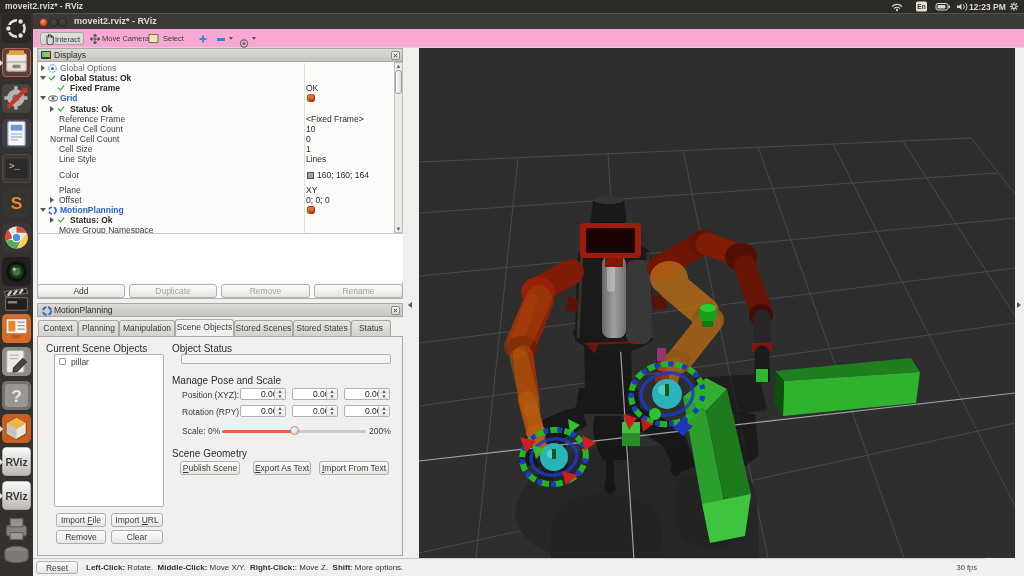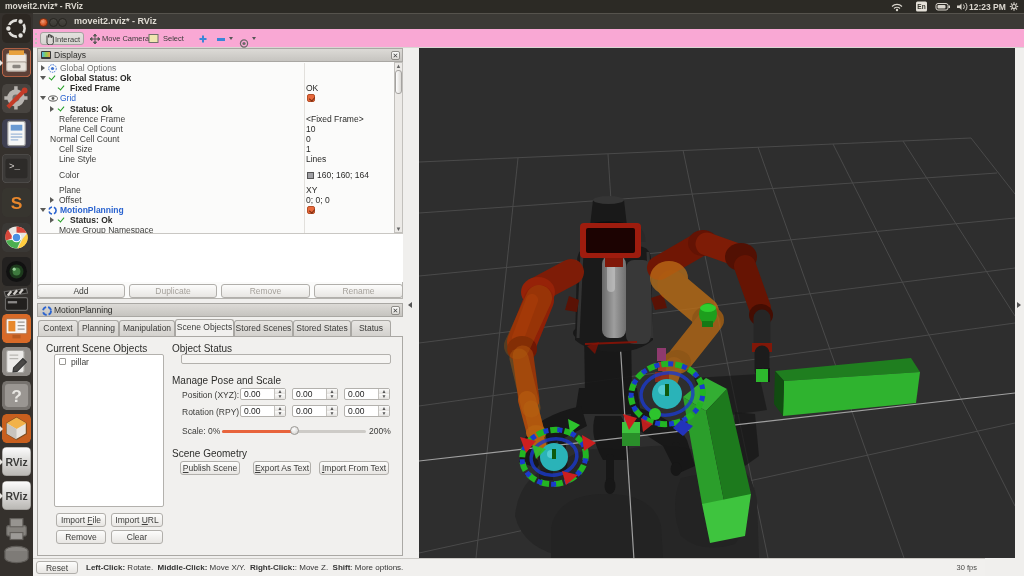--- a/index.html
+++ b/index.html
@@ -29,21 +29,21 @@
 .tick{position:absolute;width:9px;height:9px}
 .tick:after{content:"";position:absolute;left:2px;top:1px;width:3px;height:5px;border:solid #1f9c1f;border-width:0 1.6px 1.6px 0;transform:rotate(40deg)}
 .val{position:absolute;left:268px}
 
 .sbar{position:absolute;background:#eceae7;border:1px solid #c2c0bc}
 .sthumb{position:absolute;background:linear-gradient(90deg,#fdfdfd,#dcdad6);border:1px solid #a5a3a0;border-radius:3px}
 
 .tab{position:absolute;top:320px;height:16px;background:linear-gradient(#e8e6e3,#d3d1cd);border:1px solid #a9a7a3;border-bottom:none;border-radius:3px 3px 0 0;font-size:8.5px;color:#3b3b39;text-align:center;line-height:15px}
 .tab.sel{background:#f1f0ee;height:17px;top:319px;z-index:3}
 .inp{position:absolute;background:#fff;border:1px solid #b3b1ad;border-radius:2px}
-.spin{position:absolute;width:46px;height:12px;background:#fff;border:1px solid #b3b1ad;border-radius:2px;font-size:8.5px;color:#222;line-height:11px;padding-left:3px}
+.spin{position:absolute;width:46px;height:12px;background:#fff;border:1px solid #b3b1ad;border-radius:2px;font-size:8.5px;color:#222;line-height:11px;padding-left:20px}
 .spb{position:absolute;right:0;top:0;width:11px;height:10px;background:linear-gradient(#fbfbfa,#e4e2df);border-left:1px solid #c5c3bf;font-size:5px;color:#555;text-align:center;line-height:5px}
 .lbl{position:absolute;font-size:8.5px;color:#3b3b39}
 .hdr{position:absolute;font-size:10px;font-weight:normal;color:#2e2e2c}
 </style></head>
 <body>
 <div class="ab" id="menubar"><span style="padding-left:5px">moveit2.rviz* - RViz</span><span style="position:absolute;right:4px;top:0;height:13px"><svg width="148" height="13" style="vertical-align:top">
 <g stroke="#d8d4cc" fill="none" stroke-width="1.1">
 <path d="M25 8.5 a7 7 0 0 1 10 0" transform="translate(-5,-2)"></path>
 <path d="M27 10.5 a4.2 4.2 0 0 1 6 0" transform="translate(-5,-2)"></path>
 </g>
@@ -268,21 +268,21 @@
       <span class="tick" style="left:19px;top:0"></span>
       <span style="position:absolute;left:32px;font-weight:bold;color:#2a2a28">Fixed Frame</span>
       <span class="val" style="color:#2a2a28">OK</span>
     </div>
     <div class="trow" style="top:31.450000000000003px">
       <span class="arr ard" style="left:2px;top:3px"></span>
       <svg width="10" height="9" style="position:absolute;left:10px;top:0.5px">
         <ellipse cx="5" cy="4.5" rx="4.5" ry="2.6" fill="none" stroke="#5a5a58" stroke-width="1"></ellipse>
         <circle cx="5" cy="4.5" r="1.4" fill="#5a5a58"></circle>
       </svg>
-      <span style="position:absolute;left:22px;font-weight:normal;color:#2a63cf">Grid</span>
+      <span style="position:absolute;left:22px;font-weight:bold;color:#2a63cf">Grid</span>
       <span class="chk" style="left:269px"></span>
     </div>
     <div class="trow" style="top:41.6px">
       <span class="arr are" style="left:12px;top:2px"></span>
       <span class="tick" style="left:19px;top:0"></span>
       <span style="position:absolute;left:32px;font-weight:bold;color:#2a2a28">Status: Ok</span>
     </div>
     <div class="trow" style="top:51.75px">
       <span style="position:absolute;left:21px;font-weight:normal;color:#3d3d3b">Reference Frame</span>
       <span class="val" style="color:#2a2a28">&lt;Fixed Frame&gt;</span>

